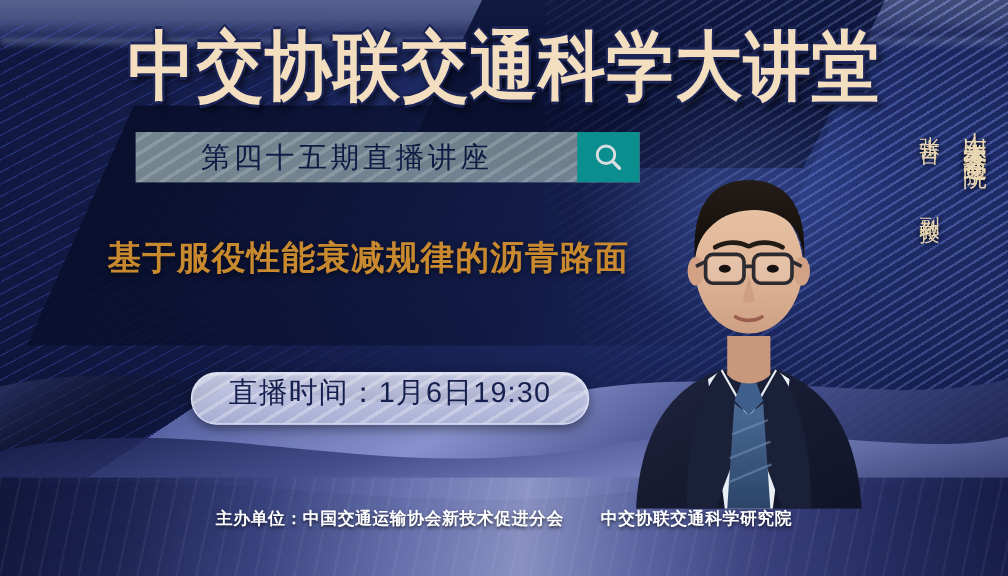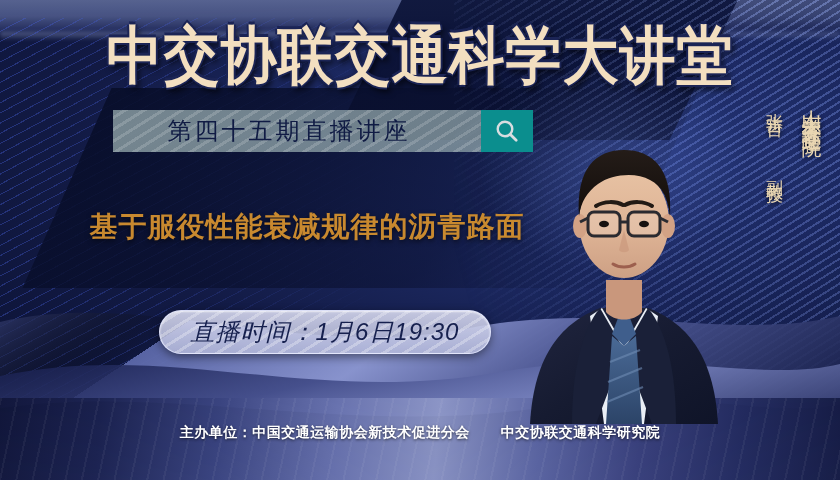--- a/index.html
+++ b/index.html
@@ -160,35 +160,33 @@
   .topic{
     position:absolute;left:22px;top:196px;width:570px;
     text-align:center;
     color:#c8892f;
     font-size:28px;
     font-weight:bold;
     line-height:37px;
     letter-spacing:1px;
     text-shadow:0 2px 5px rgba(0,0,0,.6);
     white-space:nowrap;
-    margin-top:12px;
   }
   .topic .l2{letter-spacing:1px;}
 
   
   .time-pill{
     position:absolute;left:159px;top:310px;
     width:332px;height:44px;
     border-radius:22px;
     background:linear-gradient(180deg,rgba(214,216,238,.90),rgba(178,183,216,.86));
     border:1px solid rgba(230,234,255,.85);
     box-shadow:0 3px 10px rgba(0,0,0,.45), inset 0 1px 2px rgba(255,255,255,.7);
-    display:flex;align-items:center;justify-content:center;
+    display:flex;justify-content:center;
     overflow:hidden;
-    font-style:italic;
   }
   .time-pill::before{
     content:"";position:absolute;inset:0;
     background:repeating-linear-gradient(-32deg,
       rgba(255,255,255,.28) 0px, rgba(255,255,255,.28) 3px,
       rgba(255,255,255,0) 3px, rgba(255,255,255,0) 11px);
   }
   .time-text{
     position:relative;
     color:#16204e;

